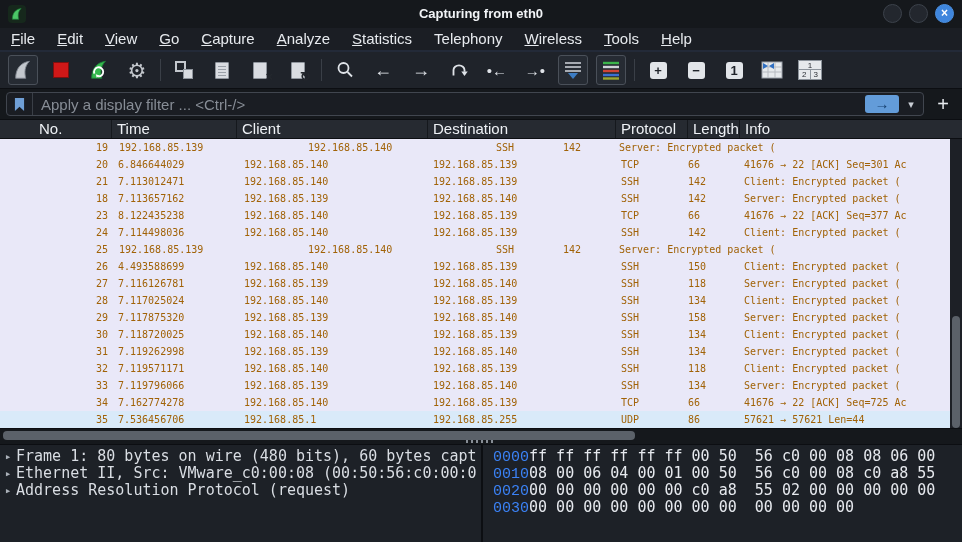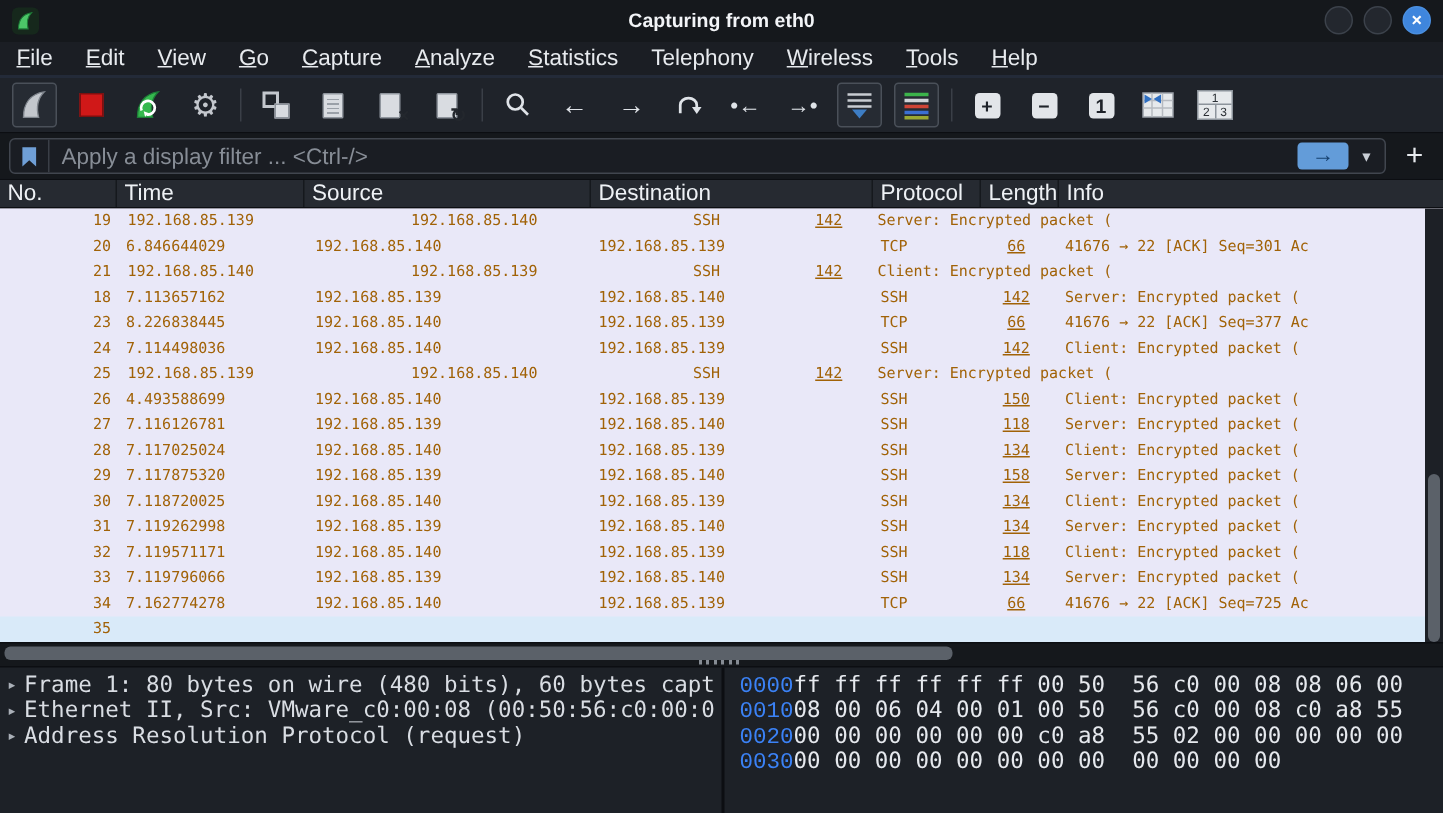--- a/index.html
+++ b/index.html
@@ -48,34 +48,34 @@
   .bookmark-zone { width:26px; height:100%; display:flex; align-items:center; justify-content:center; border-right:1px solid #3a3f47; }
   .filter-input { flex:1; background:transparent; border:none; outline:none; color:#c9ced5; font-size:15px; padding:0 8px; font-family:"Liberation Sans",sans-serif; }
   .filter-input::placeholder { color:#878d96; opacity:1; }
   .apply-btn { width:34px; height:18px; background:#639cd9; border-radius:3px; color:#16406f; font-weight:bold; font-size:15px; line-height:17px; text-align:center; margin-right:4px; }
   .caret-btn { width:16px; color:#c9ced5; font-size:11px; text-align:center; margin-right:4px; }
   .add-btn { width:22px; color:#e7eaee; font-size:20px; font-weight:normal; text-align:center; line-height:26px; }
 
   
   .phead { height:20px; background:#262a31; border-top:1px solid #0c0e12; border-bottom:1px solid #0c0e12; display:flex; color:#eef1f5; font-size:15px; line-height:18px; flex:none; }
   .hcell { padding-left:5px; border-right:1px solid #15181d; overflow:hidden; white-space:nowrap; }
-  .c0 { width:78px; } .c1 { width:125px; } .c2 { width:191px; } .c3 { width:188px; }
+  .c0 { width:78px;margin-left:34px; } .c1 { width:125px; } .c2 { width:191px; } .c3 { width:188px; }
   .c4 { width:72px; } .c5 { width:52px; } .c6 { flex:1; border-right:none; }
   .pktlist { height:289px; position:relative; background:#e9e8f8; flex:none; overflow:hidden; }
   .rows { position:absolute; left:0; top:0; width:950px; }
   .prow { display:flex; height:17px; line-height:17px; font-family:"DejaVu Sans Mono", monospace; font-size:10px; color:#a16207; white-space:pre; }
   .prow.tcp { background:#e9e8f8; }
-  .prow.udp { background:#d9eaf9;flex-direction:column; }
+  .prow.udp { background:#d9eaf9; }
   .cell { overflow:hidden; flex:none; }
   .cell.c0 { text-align:right; padding-right:4px; }
   .cell.c1 { padding-left:6px; }
   .cell.c2 { padding-left:7px; }
   .cell.c3 { padding-left:5px; }
   .cell.c4 { padding-left:5px; }
-  .cell.c5 { text-align:center; padding-right:5px;text-decoration:underline; }
+  .cell.c5 { text-align:left; padding-right:5px; }
   .cell.c6 { flex:1; padding-left:4px; }
   .vscroll { position:absolute; right:0; top:0; width:12px; height:289px; background:#1d2026; }
   .vthumb { position:absolute; left:2px; width:8px; top:177px; height:112px; background:#5b6169; border-radius:4px; }
 
   
   .hscroll { height:16px; background:#15181c; position:relative; border-top:1px solid #0c0e12; flex:none; }
   .hthumb { position:absolute; left:3px; top:2px; width:632px; height:9px; background:#5b6169; border-radius:4px; }
   .split-dots { position:absolute; left:466px; bottom:1px; width:30px; height:3px;
     background:repeating-linear-gradient(90deg,#868c94 0 2px, transparent 2px 5px); }
 
@@ -251,34 +251,34 @@
       <input class="filter-input" type="text" placeholder="Apply a display filter ... &lt;Ctrl-/&gt;" style="">
       <span class="apply-btn">→</span>
       <span class="caret-btn">▾</span>
     </span>
     <span class="add-btn">+</span>
   </div>
 
   <div class="phead">
     <span class="hcell c0">No.</span>
     <span class="hcell c1">Time</span>
-    <span class="hcell c2">Source</span>
+    <span class="hcell c2">Client</span>
     <span class="hcell c3">Destination</span>
     <span class="hcell c4">Protocol</span>
     <span class="hcell c5">Length</span>
     <span class="hcell c6">Info</span>
   </div>
 
   <div class="pktlist">
     <div class="rows">
         <div class="prow tcp"><span class="cell c0">19</span><span class="cell c2">192.168.85.139</span><span class="cell c3">192.168.85.140</span><span class="cell c4">SSH</span><span class="cell c5">142</span><span class="cell c6">Server: Encrypted packet (</span></div>
         <div class="prow tcp"><span class="cell c0">20</span><span class="cell c1">6.846644029</span><span class="cell c2">192.168.85.140</span><span class="cell c3">192.168.85.139</span><span class="cell c4">TCP</span><span class="cell c5">66</span><span class="cell c6">41676 → 22 [ACK] Seq=301 Ac</span></div>
-        <div class="prow tcp"><span class="cell c0">21</span><span class="cell c2">192.168.85.140</span><span class="cell c3">192.168.85.139</span><span class="cell c4">SSH</span><span class="cell c5">142</span><span class="cell c6">Client: Encrypted packet (</span></div>
+        <div class="prow tcp"><span class="cell c0">21</span><span class="cell c1">7.113012471</span><span class="cell c2">192.168.85.140</span><span class="cell c3">192.168.85.139</span><span class="cell c4">SSH</span><span class="cell c5">142</span><span class="cell c6">Client: Encrypted packet (</span></div>
         <div class="prow tcp"><span class="cell c0">18</span><span class="cell c1">7.113657162</span><span class="cell c2">192.168.85.139</span><span class="cell c3">192.168.85.140</span><span class="cell c4">SSH</span><span class="cell c5">142</span><span class="cell c6">Server: Encrypted packet (</span></div>
-        <div class="prow tcp"><span class="cell c0">23</span><span class="cell c1">8.226838445</span><span class="cell c2">192.168.85.140</span><span class="cell c3">192.168.85.139</span><span class="cell c4">TCP</span><span class="cell c5">66</span><span class="cell c6">41676 → 22 [ACK] Seq=377 Ac</span></div>
+        <div class="prow tcp"><span class="cell c0">23</span><span class="cell c1">8.122435238</span><span class="cell c2">192.168.85.140</span><span class="cell c3">192.168.85.139</span><span class="cell c4">TCP</span><span class="cell c5">66</span><span class="cell c6">41676 → 22 [ACK] Seq=377 Ac</span></div>
         <div class="prow tcp"><span class="cell c0">24</span><span class="cell c1">7.114498036</span><span class="cell c2">192.168.85.140</span><span class="cell c3">192.168.85.139</span><span class="cell c4">SSH</span><span class="cell c5">142</span><span class="cell c6">Client: Encrypted packet (</span></div>
         <div class="prow tcp"><span class="cell c0">25</span><span class="cell c2">192.168.85.139</span><span class="cell c3">192.168.85.140</span><span class="cell c4">SSH</span><span class="cell c5">142</span><span class="cell c6">Server: Encrypted packet (</span></div>
         <div class="prow tcp"><span class="cell c0">26</span><span class="cell c1">4.493588699</span><span class="cell c2">192.168.85.140</span><span class="cell c3">192.168.85.139</span><span class="cell c4">SSH</span><span class="cell c5">150</span><span class="cell c6">Client: Encrypted packet (</span></div>
         <div class="prow tcp"><span class="cell c0">27</span><span class="cell c1">7.116126781</span><span class="cell c2">192.168.85.139</span><span class="cell c3">192.168.85.140</span><span class="cell c4">SSH</span><span class="cell c5">118</span><span class="cell c6">Server: Encrypted packet (</span></div>
         <div class="prow tcp"><span class="cell c0">28</span><span class="cell c1">7.117025024</span><span class="cell c2">192.168.85.140</span><span class="cell c3">192.168.85.139</span><span class="cell c4">SSH</span><span class="cell c5">134</span><span class="cell c6">Client: Encrypted packet (</span></div>
         <div class="prow tcp"><span class="cell c0">29</span><span class="cell c1">7.117875320</span><span class="cell c2">192.168.85.139</span><span class="cell c3">192.168.85.140</span><span class="cell c4">SSH</span><span class="cell c5">158</span><span class="cell c6">Server: Encrypted packet (</span></div>
         <div class="prow tcp"><span class="cell c0">30</span><span class="cell c1">7.118720025</span><span class="cell c2">192.168.85.140</span><span class="cell c3">192.168.85.139</span><span class="cell c4">SSH</span><span class="cell c5">134</span><span class="cell c6">Client: Encrypted packet (</span></div>
         <div class="prow tcp"><span class="cell c0">31</span><span class="cell c1">7.119262998</span><span class="cell c2">192.168.85.139</span><span class="cell c3">192.168.85.140</span><span class="cell c4">SSH</span><span class="cell c5">134</span><span class="cell c6">Server: Encrypted packet (</span></div>
         <div class="prow tcp"><span class="cell c0">32</span><span class="cell c1">7.119571171</span><span class="cell c2">192.168.85.140</span><span class="cell c3">192.168.85.139</span><span class="cell c4">SSH</span><span class="cell c5">118</span><span class="cell c6">Client: Encrypted packet (</span></div>
         <div class="prow tcp"><span class="cell c0">33</span><span class="cell c1">7.119796066</span><span class="cell c2">192.168.85.139</span><span class="cell c3">192.168.85.140</span><span class="cell c4">SSH</span><span class="cell c5">134</span><span class="cell c6">Server: Encrypted packet (</span></div>

